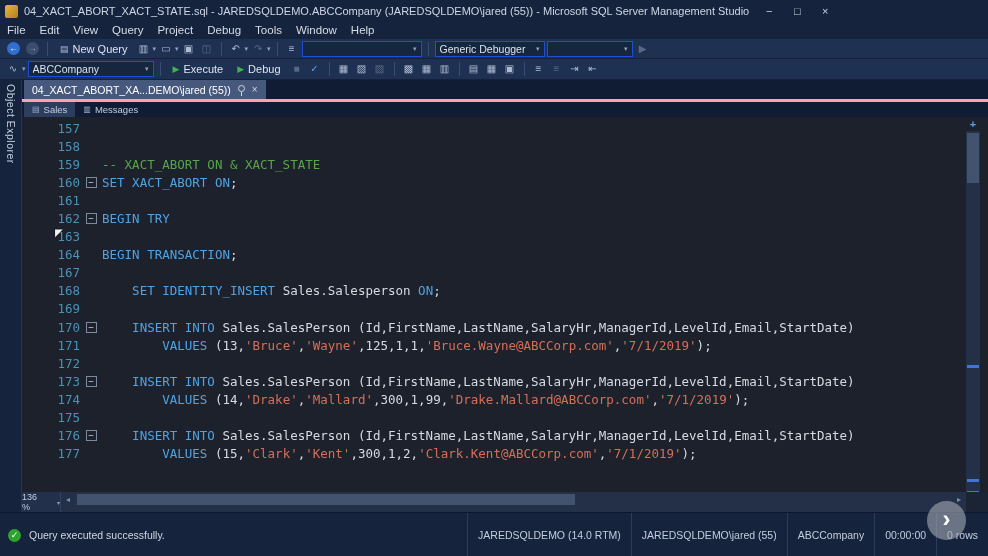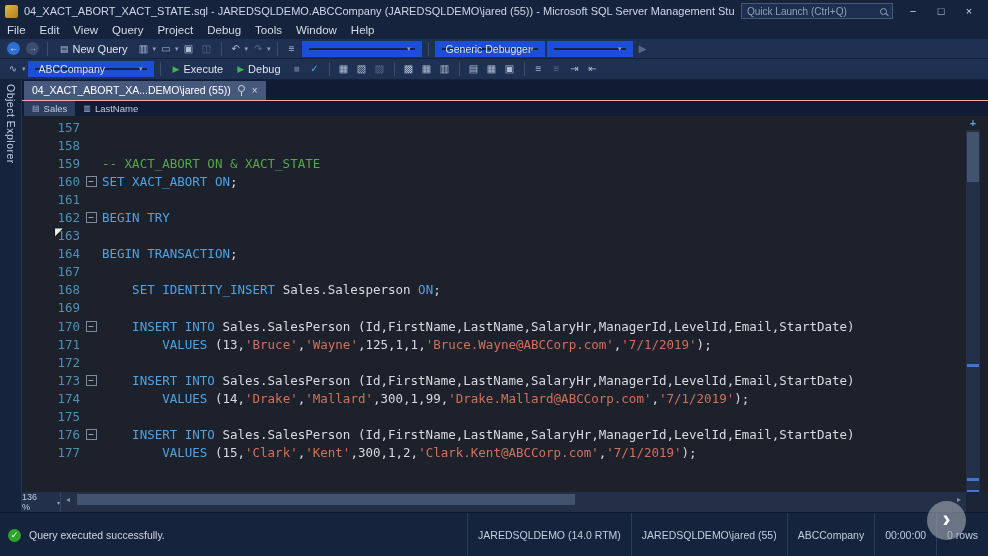--- a/index.html
+++ b/index.html
@@ -30,30 +30,30 @@
   .tb-icon.blue{color:#55a6e8}
   .tb-icon.circle{background:#2e6fd0;color:#fff;border-radius:50%;width:13px;height:13px;line-height:13px;font-size:8.5px;margin:0 2px}
   .tb-icon.circle.dim2{background:#3c4c6c;color:#93a3c0}
   .tb-group{display:flex;align-items:center;gap:1px}
   .tb-caret{font-size:7px;color:#8fa0bd}
   .tb-sep{width:1px;height:14px;background:#3a4c70;margin:0 4px}
   .tb-btn{display:flex;align-items:center;gap:4px;padding:0 6px;height:18px}
   .tb-glyph{font-size:9px;color:#aebcd4}
   .tb-glyph.green{color:var(--exec-green,#3cb450)}
   .tb-label{font-size:11px;color:#dde4ef;white-space:nowrap}
-  .tb-combo{height:16px;background:#16263f;border:7px solid #1d4ed8;display:flex;align-items:center;padding:0 4px;font-size:10.5px;color:#dbe2ee}
+  .tb-combo{height:16px;background:#16263f;border:1px solid #1d4ed8;display:flex;align-items:center;padding:0 4px;font-size:10.5px;color:#dbe2ee}
   .combo-val{flex:1;white-space:nowrap;overflow:hidden}
 
   
   .main-row{flex:0 0 432px;display:flex;min-height:0}
   .oe-strip{flex:0 0 22px;background:var(--titlebar,#16233c);display:flex;flex-direction:column;align-items:center;padding-top:4px;border-right:1px solid #243454}
   .oe-label{writing-mode:vertical-rl;font-size:10.5px;color:#c3cddf;letter-spacing:.5px}
   .doc-area{flex:1;display:flex;flex-direction:column;min-width:0}
 
-  .docwell{flex:0 0 21px;background:var(--docwell,#101c33);display:flex;align-items:center;padding-left:2px;border-bottom:1px solid #fca5a5}
+  .docwell{flex:0 0 21px;background:var(--docwell,#101c33);display:flex;align-items:center;padding-left:2px;border-bottom:3px solid #fca5a5}
   .doc-tab{height:19px;background:#46587c;color:#fff;font-size:10.5px;display:flex;align-items:center;gap:7px;padding:0 8px;white-space:nowrap}
   .pin-icon{width:7px;height:7px;border:1px solid #cfd6e4;border-radius:50%;position:relative;margin-top:-3px}
   .pin-icon::after{content:"";position:absolute;left:2px;top:6px;width:1px;height:4px;background:#cfd6e4}
   .tab-close{font-size:10px;color:#cfd6e4}
 
   .inner-tabs{flex:0 0 15px;background:var(--docwell,#101c33);display:flex;align-items:center;padding-left:2px}
   .itab{display:flex;align-items:center;gap:4px;font-size:9.5px;color:#c3cddf;padding:0 8px;height:15px}
   .itab.active{background:#2c3d5e}
   .itab-icon{font-size:8px;color:#9fb2d0}
 
@@ -101,24 +101,20 @@
   .play-overlay span{color:#fff;font-size:24px;font-weight:bold;line-height:1;margin-top:-3px}
 </style>
 </head>
 <body>
 
 <div class="window">
 
   <div class="titlebar">
     <span class="app-icon"></span>
     <span class="title-text">04_XACT_ABORT_XACT_STATE.sql - JAREDSQLDEMO.ABCCompany (JAREDSQLDEMO\jared (55)) - Microsoft SQL Server Management Studio</span>
-    <div class="quick-launch">
-      <span>Quick Launch (Ctrl+Q)</span>
-      <span class="magnifier"></span>
-    </div>
     <div class="win-btns">
       <span class="win-btn">−</span>
       <span class="win-btn">□</span>
       <span class="win-btn">×</span>
     </div>
   </div>
 
   <div class="menubar" id="menubar">
       <span class="menu-item">File</span>
       <span class="menu-item">Edit</span>
@@ -227,21 +223,21 @@
         </div>
       </div>
 
       <div class="inner-tabs" id="innertabs">
           <span class="itab active">
             <span class="itab-icon">▤</span>
             <span>Sales</span>
           </span>
           <span class="itab">
             <span class="itab-icon">▥</span>
-            <span>LastName</span>
+            <span>Messages</span>
           </span>
         </div>
 
       <div class="editor">
         <div class="code-lines" id="code">
             <div class="code-row"><span class="line-num">157</span><span class="fold-margin"></span><span class="code-text"></span></div>
             <div class="code-row"><span class="line-num">158</span><span class="fold-margin"></span><span class="code-text"></span></div>
             <div class="code-row"><span class="line-num">159</span><span class="fold-margin"></span><span class="code-text"><span class="tk-cmt">-- XACT_ABORT ON &amp; XACT_STATE</span></span></div>
             <div class="code-row"><span class="line-num">160</span><span class="fold-margin"><span class="fold-box">−</span></span><span class="code-text"><span class="tk-kw">SET XACT_ABORT ON</span><span class="tk-pl">;</span></span></div>
             <div class="code-row"><span class="line-num">161</span><span class="fold-margin"></span><span class="code-text"></span></div>

